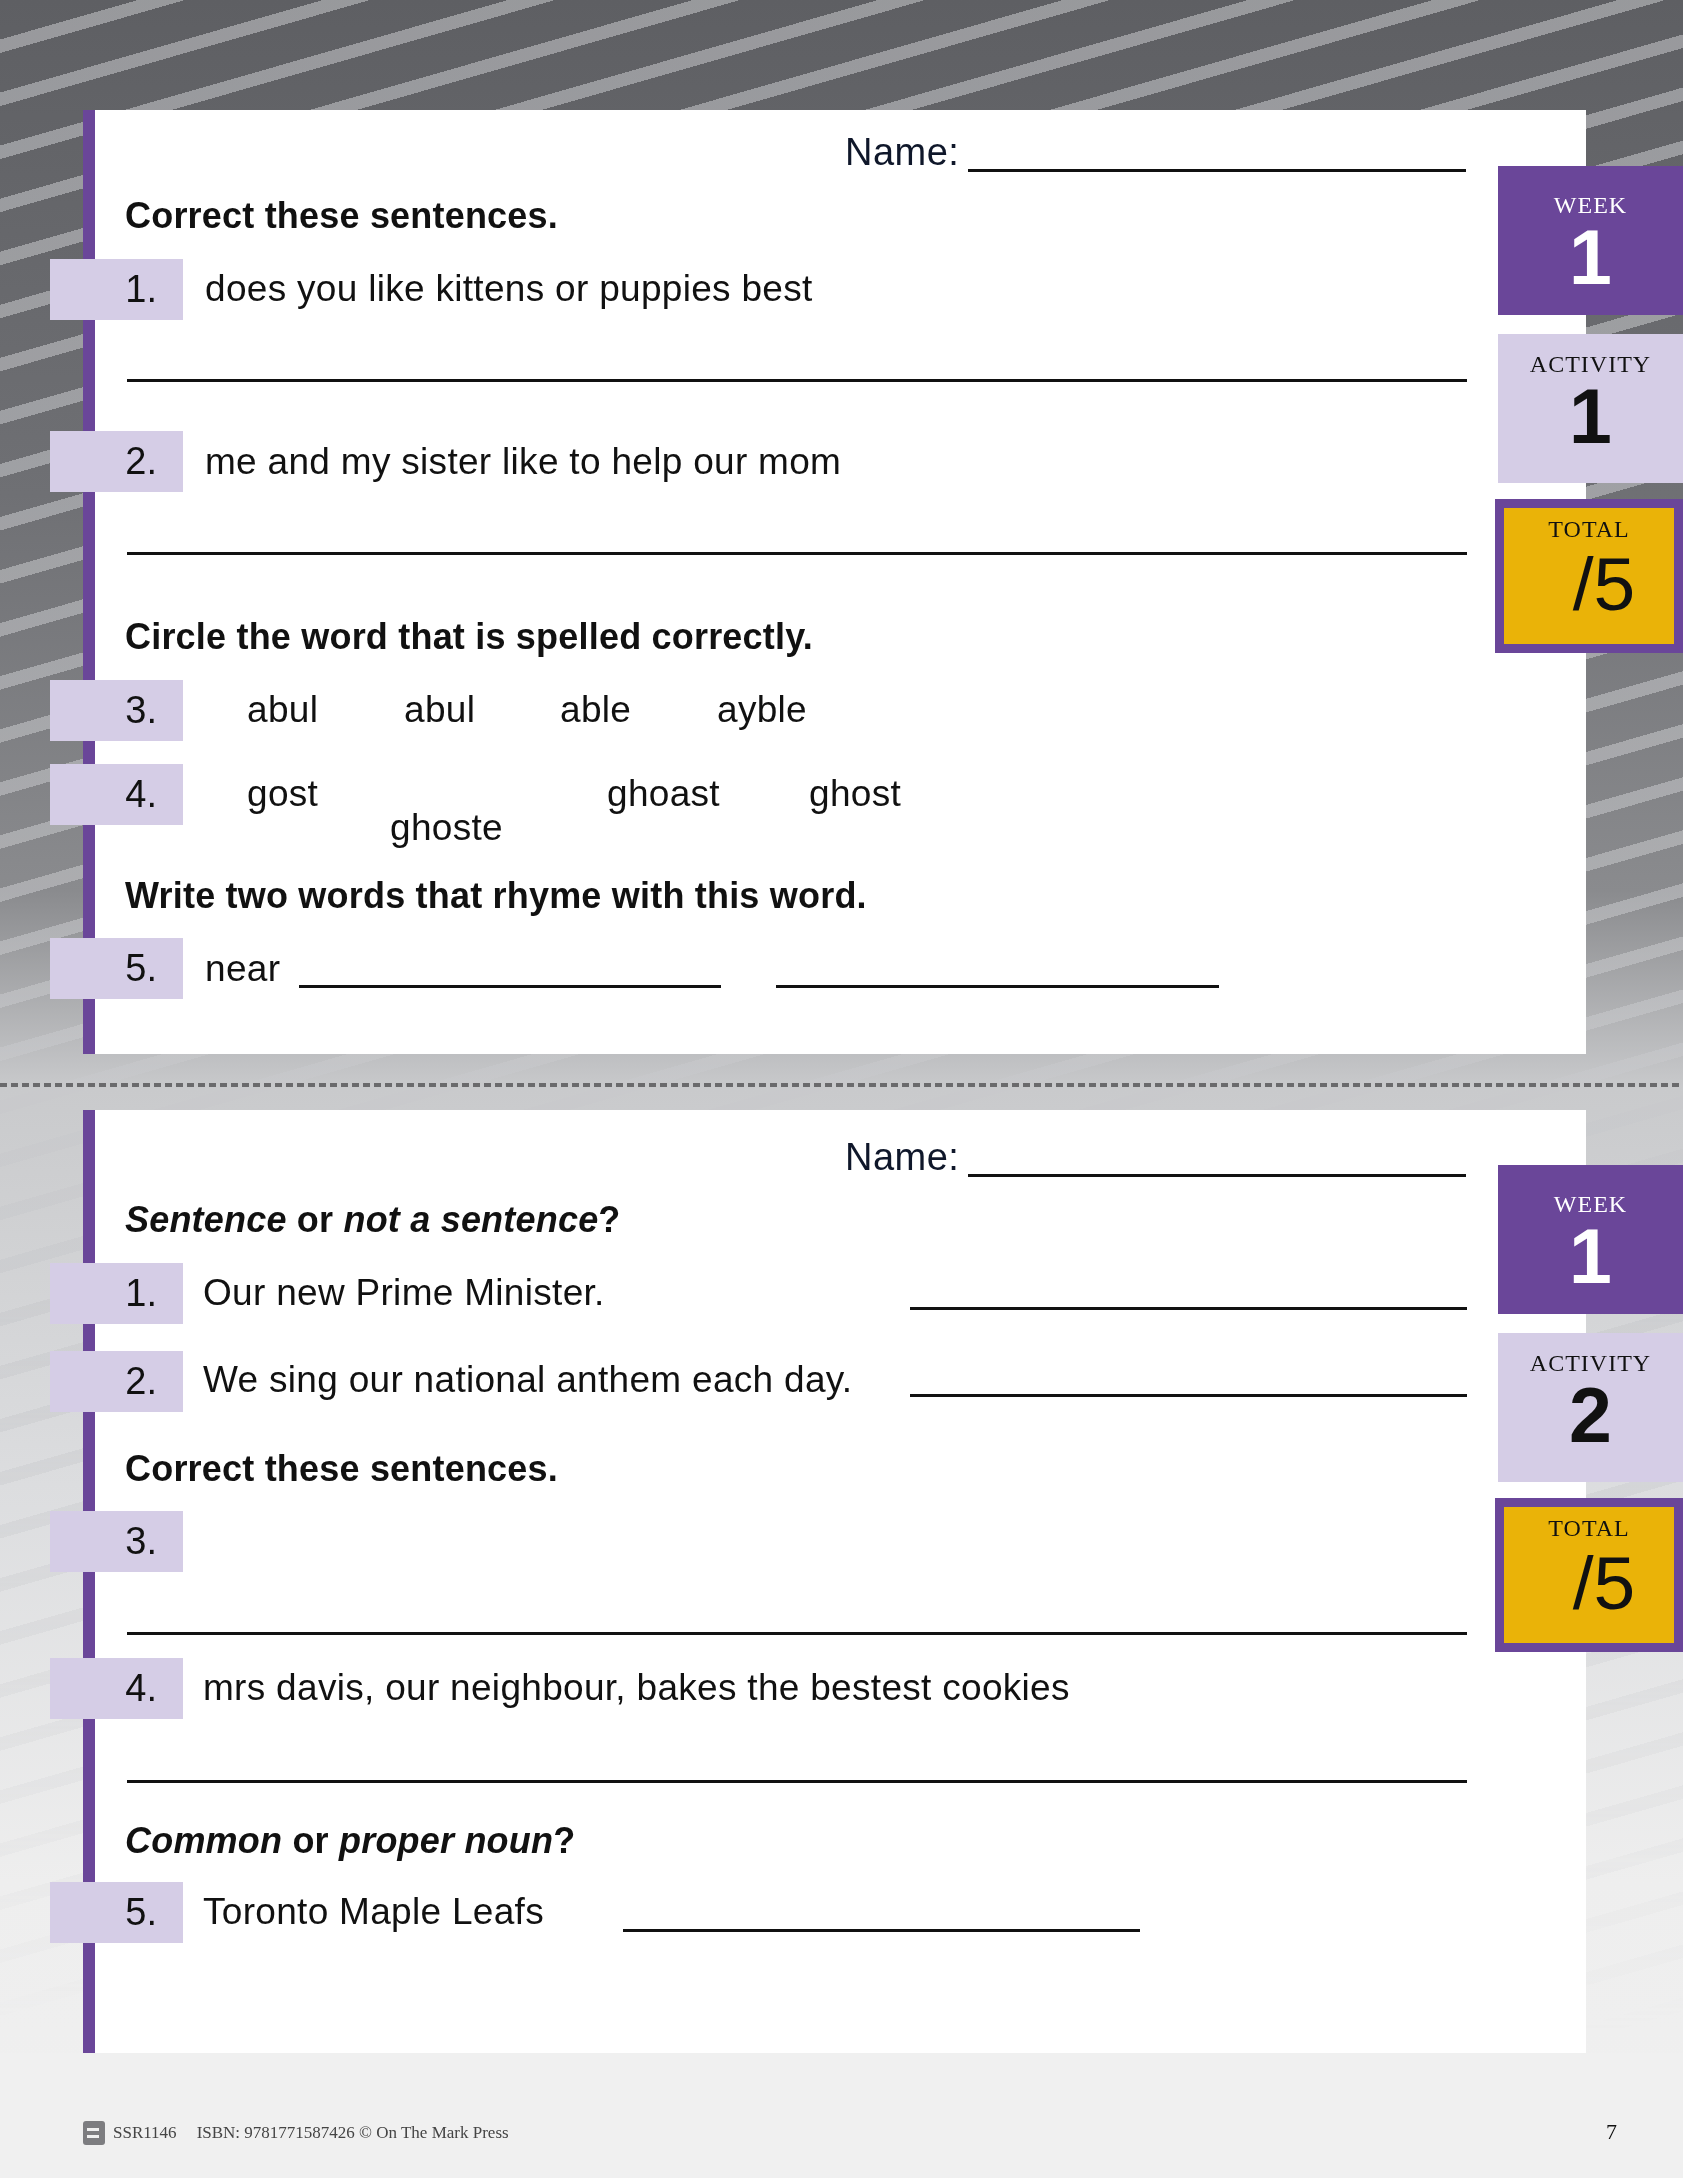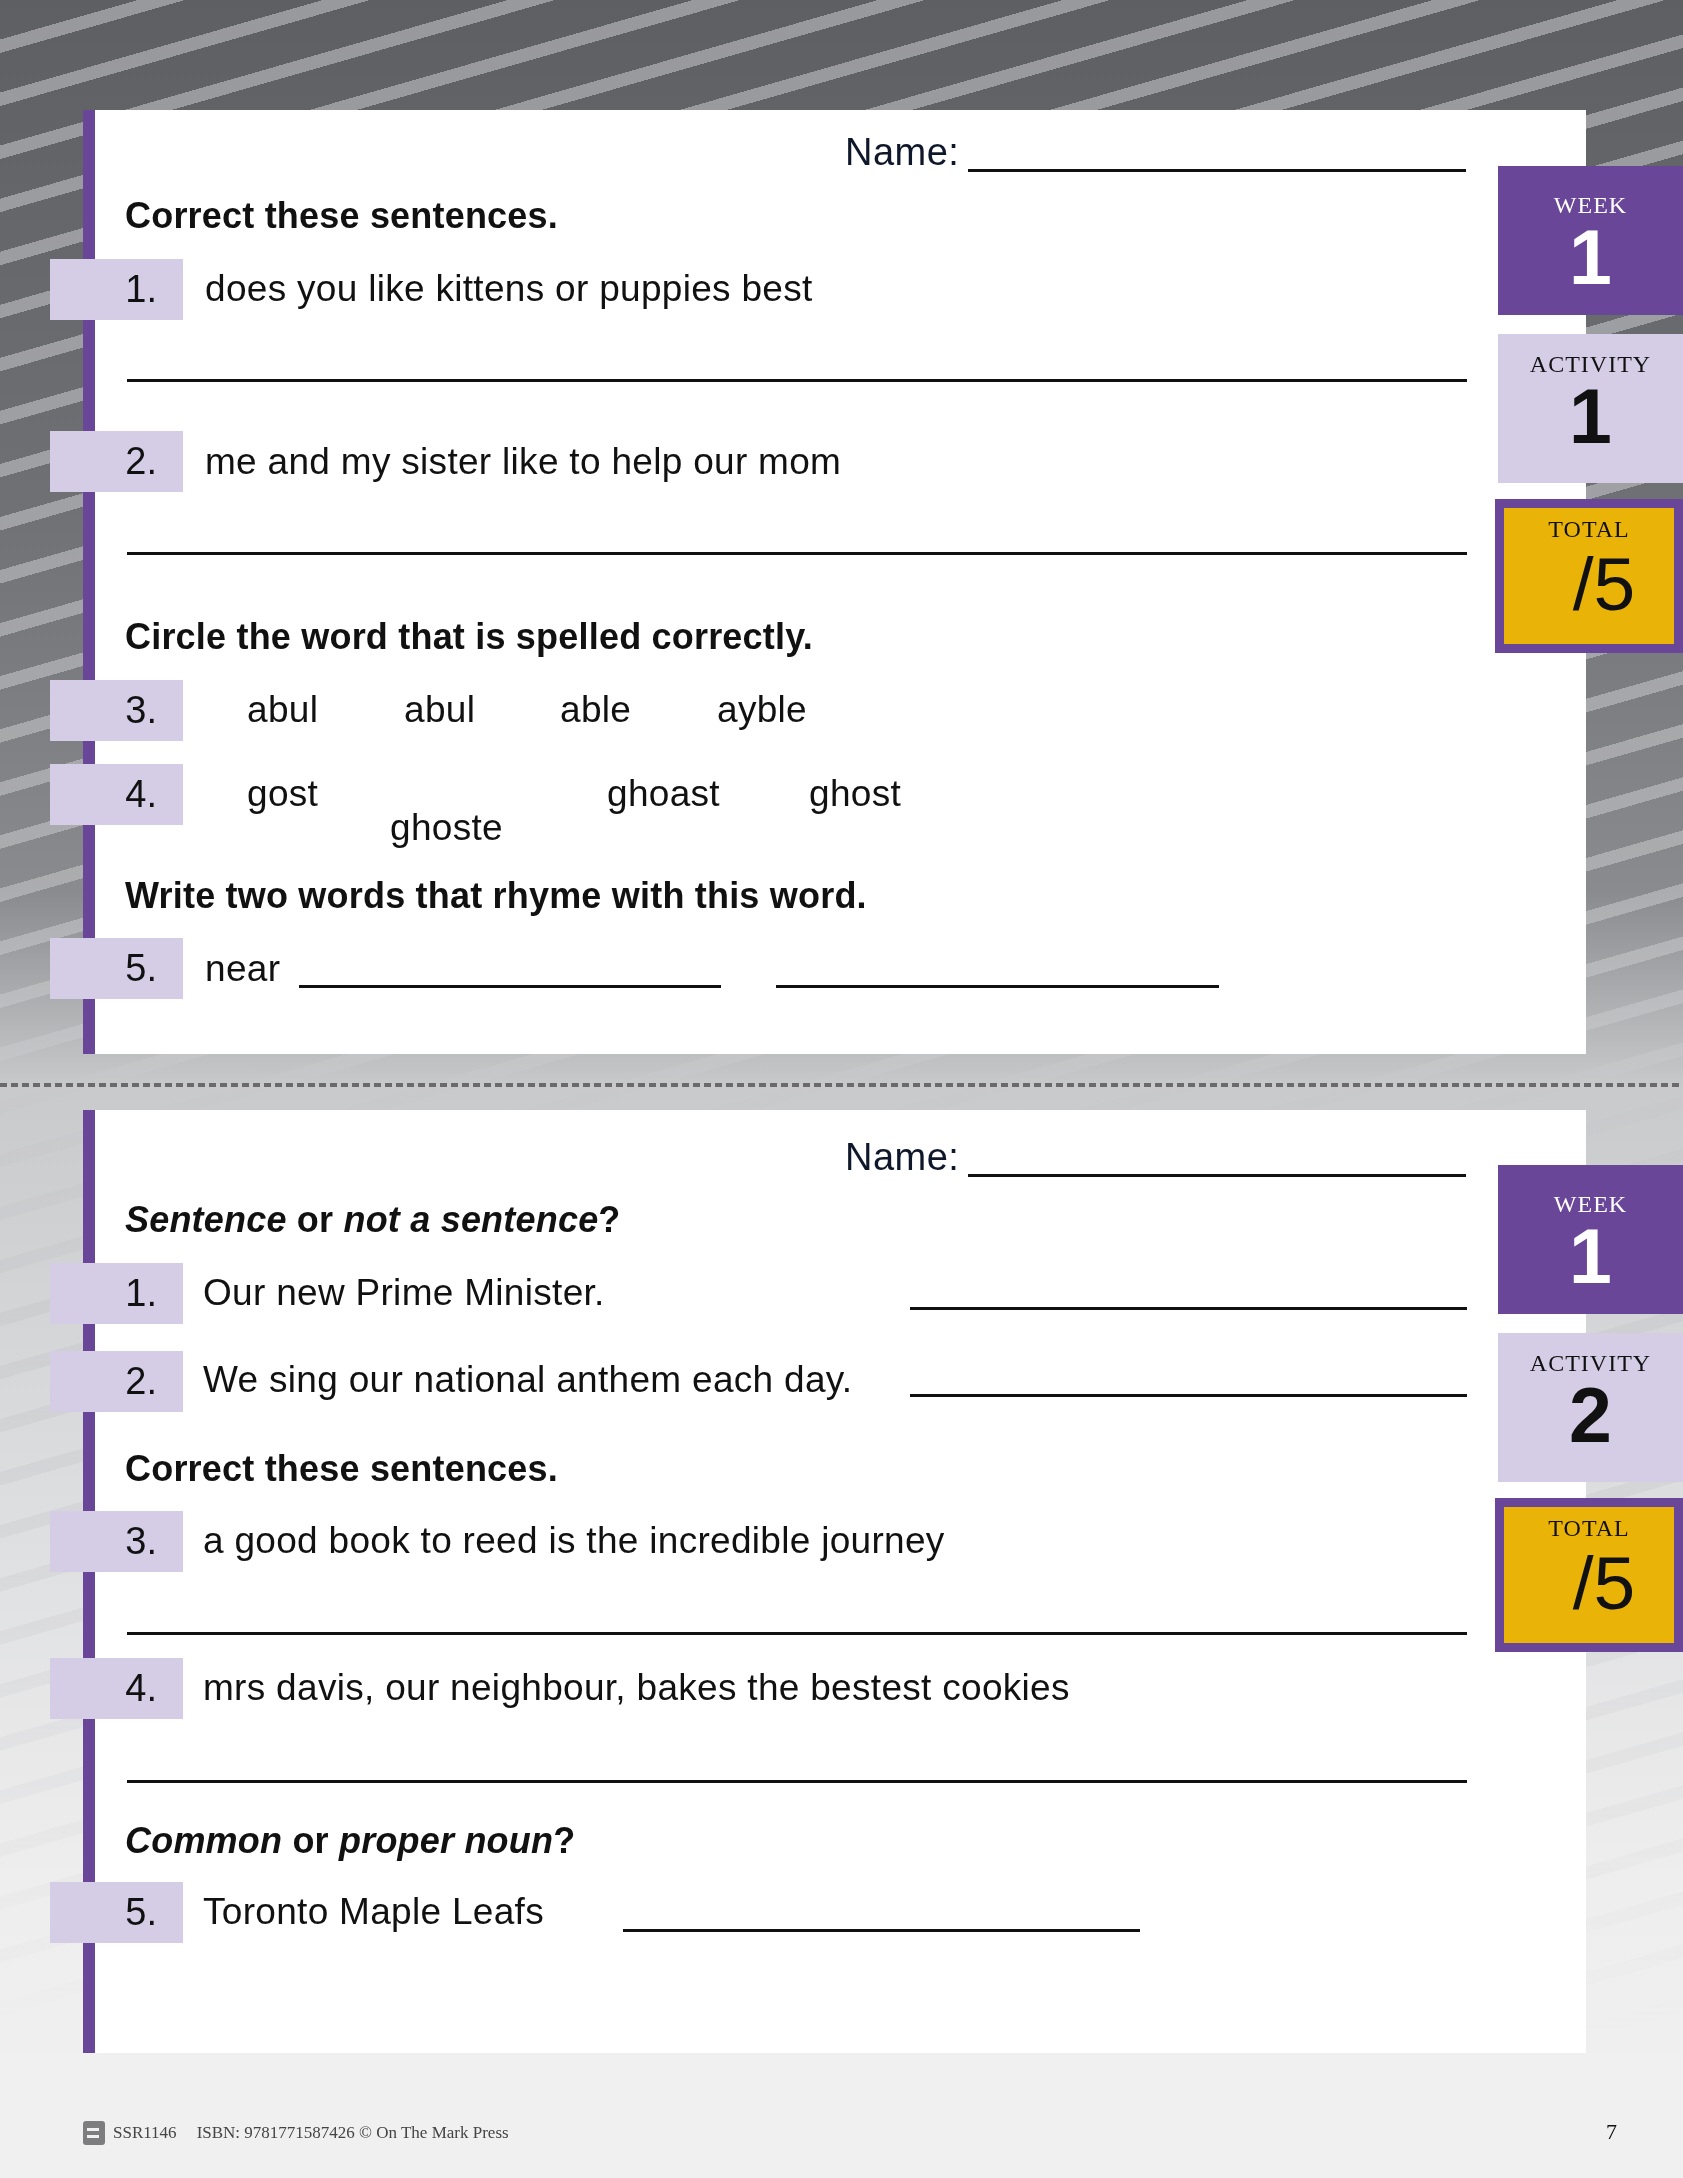--- a/index.html
+++ b/index.html
@@ -122,21 +122,20 @@
   <span class="item-text" style="left:120px; top:162px;">Our new Prime Minister.</span>
   <div class="uline" style="left:827px; top:197px; width:557px;"></div>
 
   <div class="numbox" style="left:-33px; top:241px;">2.</div>
   <span class="item-text" style="left:120px; top:249px;">We sing our national anthem each day.</span>
   <div class="uline" style="left:827px; top:284px; width:557px;"></div>
 
   <span class="abs heading" style="left:42px; top:338px;">Correct these sentences.</span>
 
   <div class="numbox" style="left:-33px; top:401px;">3.</div>
-  <span class="item-text" style="left:120px; top:410px;">a good book to reed is the incredible journey</span>
   <div class="uline" style="left:44px; top:522px; width:1340px;"></div>
 
   <div class="numbox" style="left:-33px; top:548px;">4.</div>
   <span class="item-text" style="left:120px; top:557px;">mrs davis, our neighbour, bakes the bestest cookies</span>
   <div class="uline" style="left:44px; top:670px; width:1340px;"></div>
 
   <span class="abs heading" style="left:42px; top:710px;">
     <i>Common</i><span> or </span><i>proper noun</i><span>?</span>
   </span>
 

